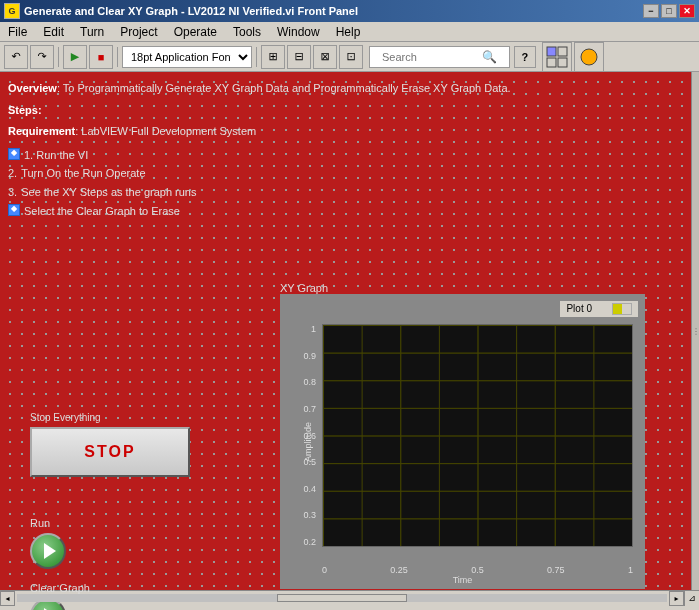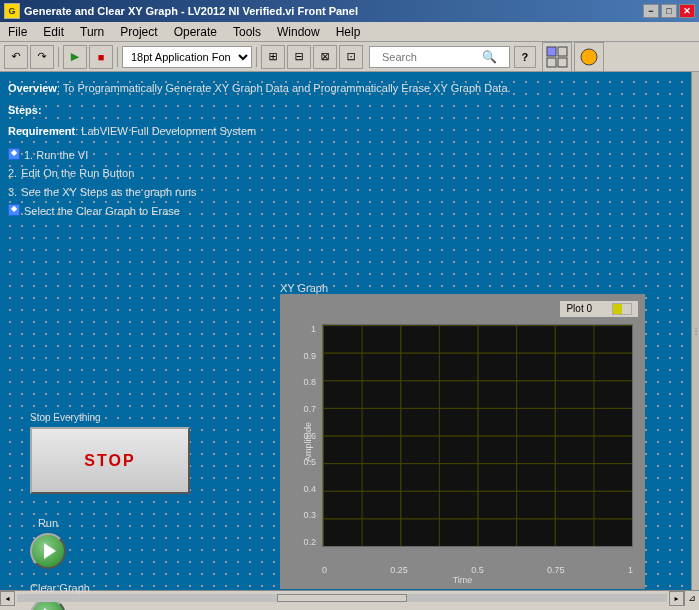--- a/index.html
+++ b/index.html
@@ -105,21 +105,21 @@
       display: flex; align-items: center; justify-content: center;
       cursor: pointer; font-size: 11px; font-weight: bold;
       margin-left: 2px;
     }
 
     
     .main-area {
       display: flex;
       width: 100%;
       height: calc(610px - 22px - 20px - 30px - 20px);
-      background: #0369a1;
+      background: #b91c1c;
       position: relative;
     }
 
     
     .resize-handle-right {
       position: absolute;
       right: 0;
       top: 0;
       width: 8px;
       height: 100%;
@@ -256,34 +256,33 @@
     }
 
     
     .stop-section {
       position: absolute;
       top: 340px;
       left: 30px;
     }
     .stop-label { color: #ddd; font-size: 10px; margin-bottom: 4px; }
     .stop-button {
-      width: 160px; height: 67px;
+      width: 160px; height: 50px;
       background: linear-gradient(to bottom, #e8e8e8, #c8c8c8);
       border: 2px outset #aaa;
       display: flex; align-items: center; justify-content: center;
       cursor: pointer;
       font-size: 16px; font-weight: bold; color: #cc0000;
       letter-spacing: 2px;
     }
 
     .run-section {
       position: absolute;
       top: 445px;
       left: 30px;
-      text-align: center;
     }
     .run-label { color: #ddd; font-size: 11px; margin-bottom: 4px; }
     .run-button {
       width: 36px; height: 36px;
       border-radius: 50%;
       background: radial-gradient(circle at 40% 35%, #88cc88, #228822);
       border: 2px outset #aaa;
       cursor: pointer;
       display: flex; align-items: center; justify-content: center;
     }
@@ -422,21 +421,21 @@
     </div>
     <div style="margin-bottom:6px;">
       <span class="overview-label">Requirement</span><span>: LabVIEW Full Development System</span>
     </div>
     <div class="step-item">
       <span class="step-bullet">◆</span>
       <span>1. Run the VI</span>
     </div>
     <div class="step-item">
       <span style="margin-right:4px; color:#ddd;">2.</span>
-      <span>Edit On the Run Button</span>
+      <span>Turn On the Run Operate</span>
     </div>
     <div class="step-item">
       <span style="margin-right:4px; color:#ddd;">3.</span>
       <span>See the XY Steps as the graph runs</span>
     </div>
     <div class="step-item">
       <span class="step-bullet">◆</span>
       <span>Select the Clear Graph to Erase</span>
     </div>
   </div>

